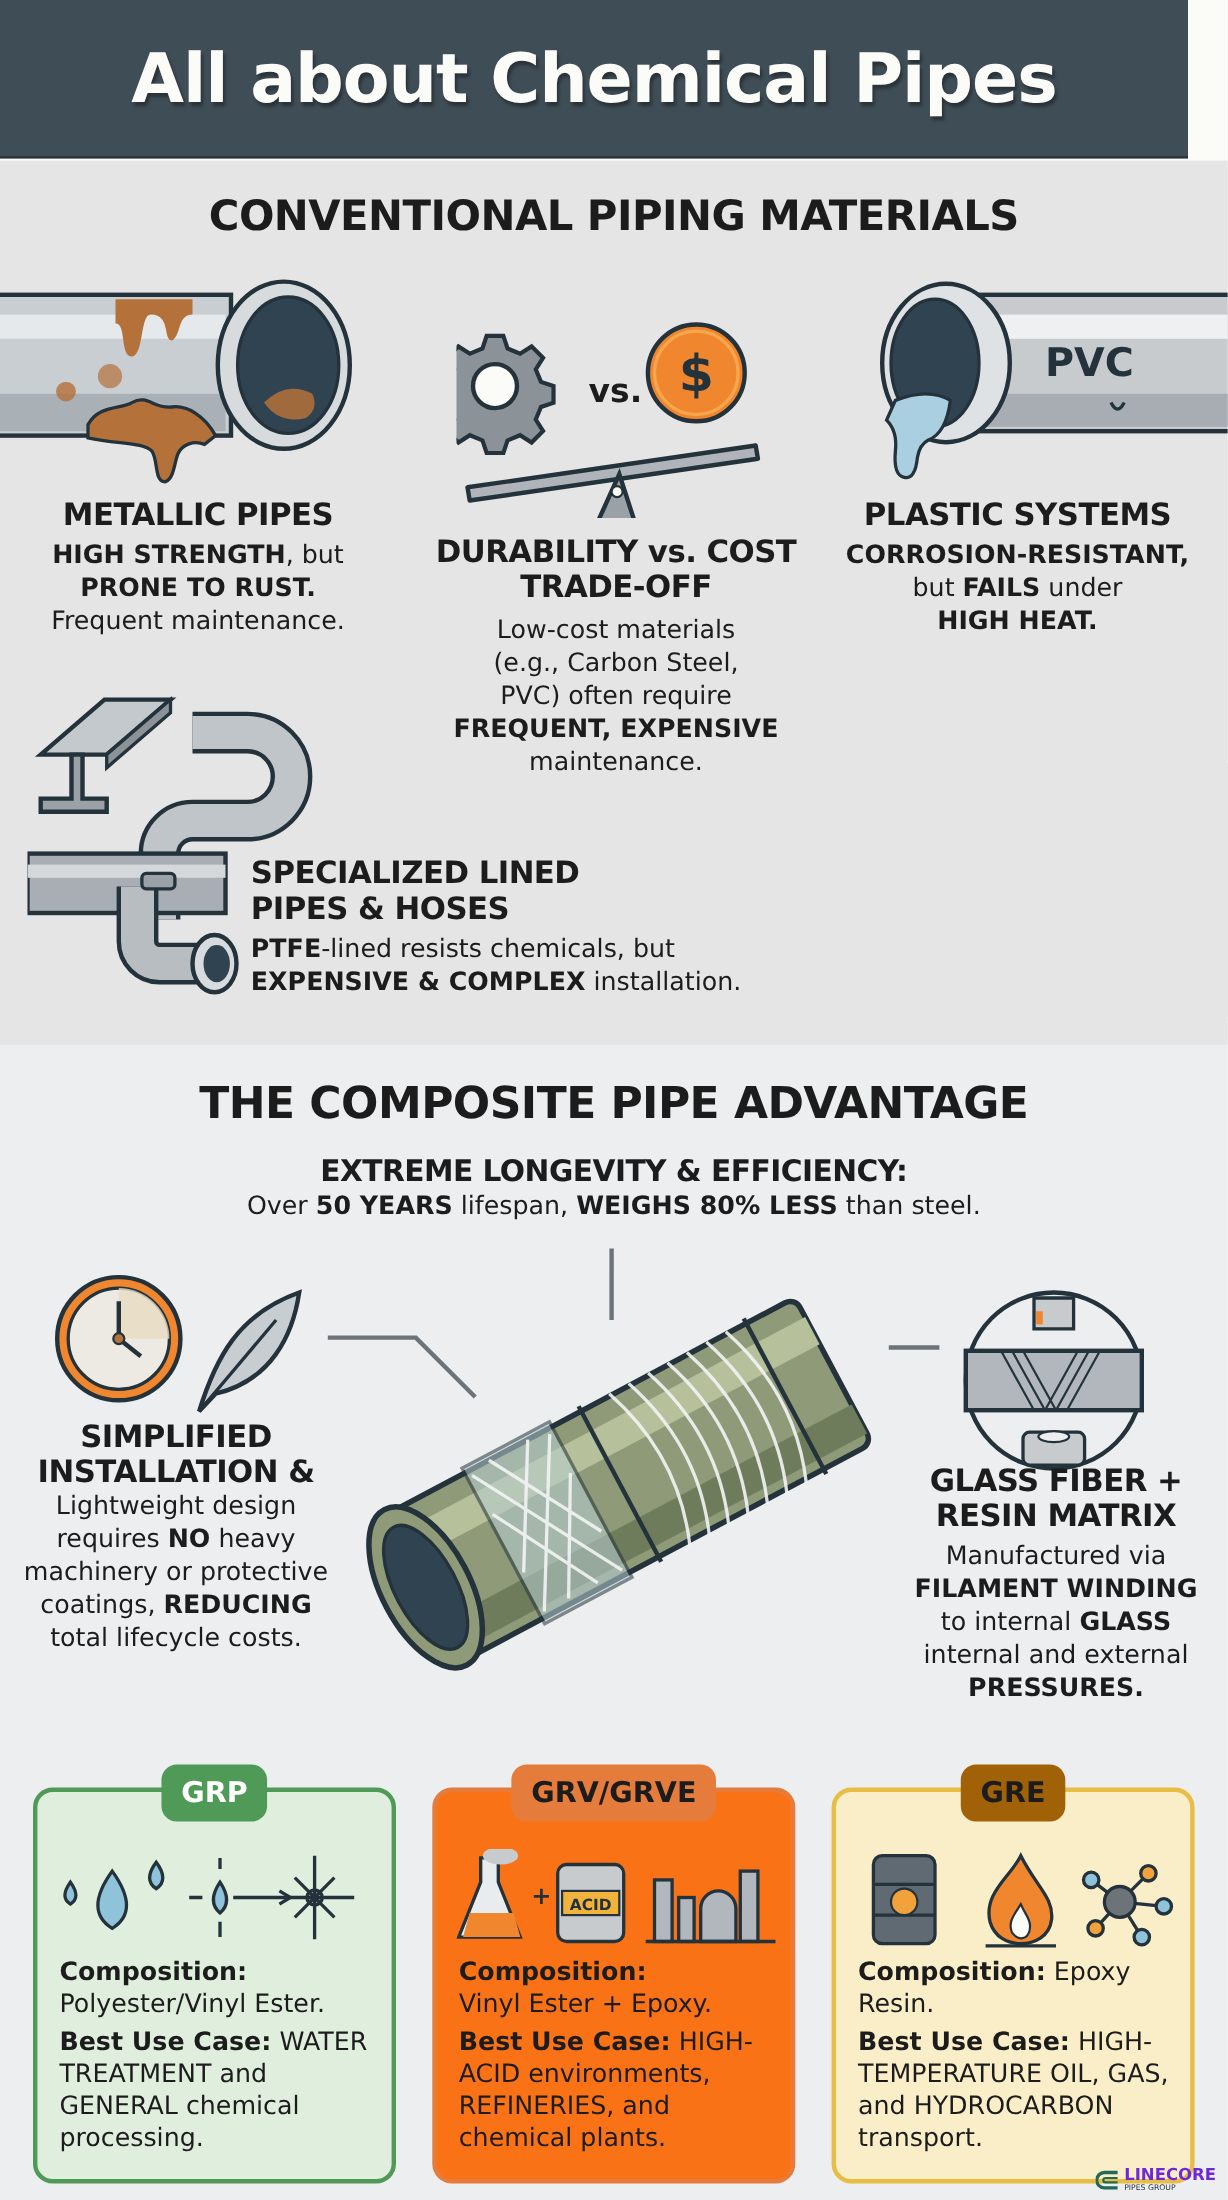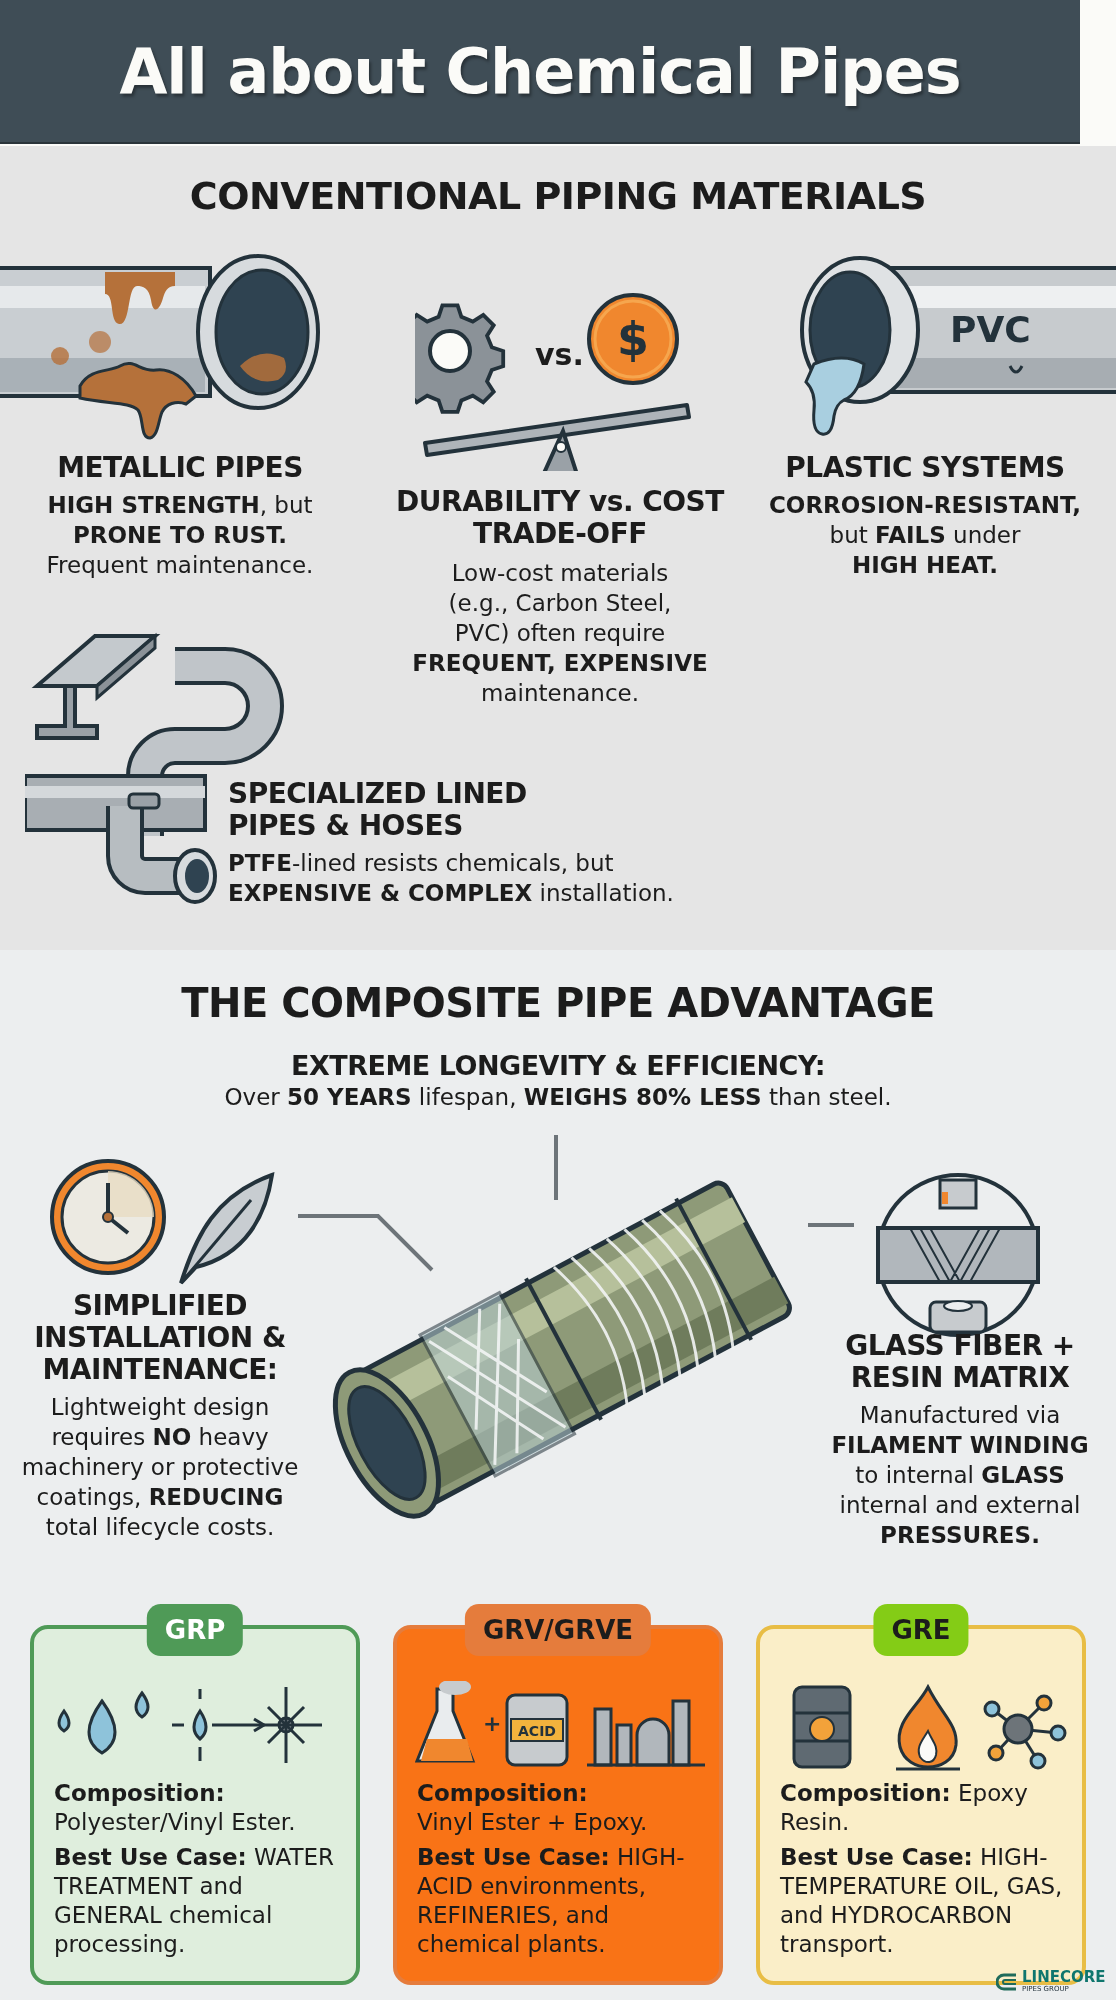--- a/index.html
+++ b/index.html
@@ -145,21 +145,20 @@
   </g>
   <g>
     <path d="M135 128 C150 80 170 40 226 20 C220 60 200 100 150 112z" fill="#c8cdd1" stroke="#23323b" stroke-width="4"></path>
     <line x1="135" y1="128" x2="205" y2="45" stroke="#23323b" stroke-width="3"></line>
   </g>
 </svg>
 
 <div class="abs center" style="left:10px;top:1290px;width:300px;">
   <div class="h2">SIMPLIFIED</div>
   <div class="h2">INSTALLATION &amp;</div>
-  <div class="h2" style="margin-bottom:6px">MAINTENANCE:</div>
   <div class="body">Lightweight design</div>
   <div class="body"><span>requires </span><b>NO</b><span> heavy</span></div>
   <div class="body">machinery or protective</div>
   <div class="body"><span>coatings, </span><b>REDUCING</b></div>
   <div class="body">total lifecycle costs.</div>
 </div>
 
 <svg class="abs" style="left:320px;top:1150px" width="500" height="380" viewBox="0 0 500 380">
   <g transform="rotate(-28 250 190)">
     <rect x="40" y="120" width="420" height="150" rx="10" fill="#8e9a78" stroke="#23323b" stroke-width="5"></rect>
@@ -249,21 +248,21 @@
       <line x1="172" y1="84" x2="290" y2="84"></line>
     </g>
   </svg>
   <div class="txt">
     <p><b>Composition:</b><br><span>Vinyl Ester + Epoxy.</span></p>
     <p><b>Best Use Case:</b><span> HIGH-ACID environments, REFINERIES, and chemical plants.</span></p>
   </div>
 </div>
 
 <div class="card" style="left:756px;border-color:#e8bd45;background:#faeec8;">
-  <div class="tag" style="background:#84cc16;color:#1c1c1c;">GRE</div>
+  <div class="tag" style="background:#a16207;color:#1c1c1c;">GRE</div>
   <svg class="icons" viewBox="0 0 300 90">
     <g>
       <rect x="16" y="6" width="56" height="80" rx="8" fill="#5f6a72" stroke="#23323b" stroke-width="3"></rect>
       <line x1="16" y1="32" x2="72" y2="32" stroke="#23323b" stroke-width="3"></line>
       <line x1="16" y1="60" x2="72" y2="60" stroke="#23323b" stroke-width="3"></line>
       <circle cx="44" cy="48" r="12" fill="#f2a23a" stroke="#23323b" stroke-width="2"></circle>
     </g>
     <g>
       <path d="M150 6 c-10 20 -34 34 -28 60 c4 14 16 20 28 20 c12 0 26 -6 28 -22 c2 -20 -14 -30 -28 -58z" fill="#f0872e" stroke="#23323b" stroke-width="3"></path>
       <path d="M150 50 c-6 10 -12 16 -8 26 c6 8 14 6 16 -2 c2 -10 -4 -14 -8 -24z" fill="#fbfbf8" stroke="#23323b" stroke-width="2"></path>
@@ -288,16 +287,16 @@
     <p><b>Best Use Case:</b><span> HIGH-TEMPERATURE OIL, GAS, and HYDROCARBON transport.</span></p>
   </div>
 </div>
 
 <div class="logo">
   <svg width="22" height="22" viewBox="0 0 22 22">
     <path d="M20 4 H8 a7 7 0 0 0 0 14 H20" fill="none" stroke="#1f6b5a" stroke-width="3"></path>
     <path d="M20 9 H9 a2 2 0 0 0 0 4 H20" fill="none" stroke="#1f6b5a" stroke-width="2"></path>
   </svg>
   <div>
-    <div style="font-weight:700;font-size:15px;line-height:15px;color:#0f766e">LINECORE</div>
+    <div style="font-weight:700;font-size:15px;line-height:15px;color:#6d28d9">LINECORE</div>
     <div style="font-size:7px;line-height:9px;color:#23323b">PIPES GROUP</div>
   </div>
 </div>
 
 </body></html>

